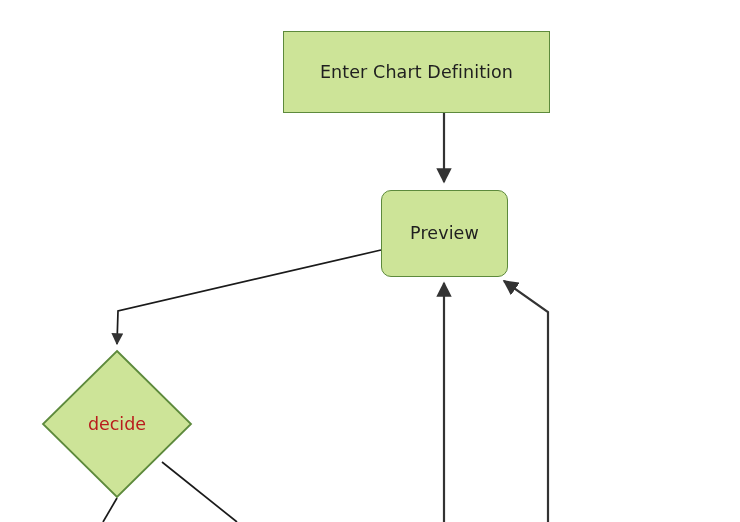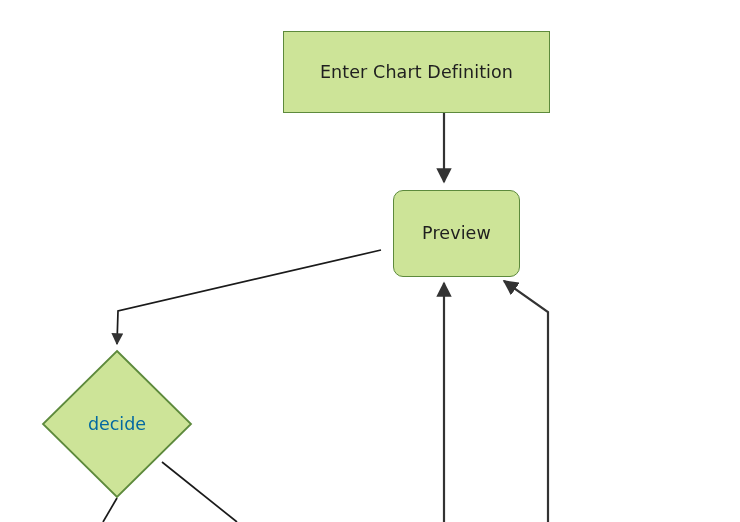--- a/index.html
+++ b/index.html
@@ -34,21 +34,20 @@
     align-items: center;
     justify-content: center;
     text-align: center;
   }
   .node-rect {
     background: #cde498;
     border: 1.6px solid #5d8a3c;
   }
   .node-rounded {
     border-radius: 10px;
-    margin-left: 12px;
   }
   .node-label {
     color: #1f1f1f;
     font-size: 17.5px;
     line-height: 1.2;
     letter-spacing: 0.1px;
     white-space: nowrap;
     user-select: none;
   }
   .node-diamond-wrap {
@@ -59,21 +58,21 @@
   }
   .node-diamond-wrap svg {
     position: absolute;
     left: 0;
     top: 0;
     overflow: visible;
   }
   .node-diamond-label {
     position: relative;
     z-index: 2;
-    color: #0369a1;
+    color: #b91c1c;
     font-size: 17.5px;
     white-space: nowrap;
     user-select: none;
   }
 </style>
 </head>
 <body>
 
 <div id="diagram-canvas">
 

